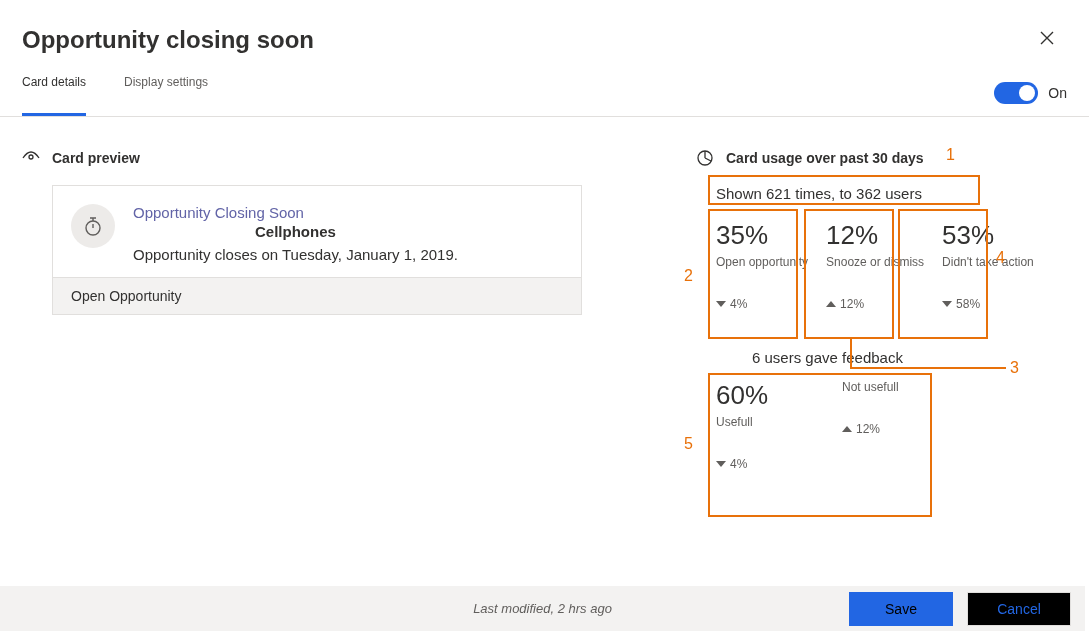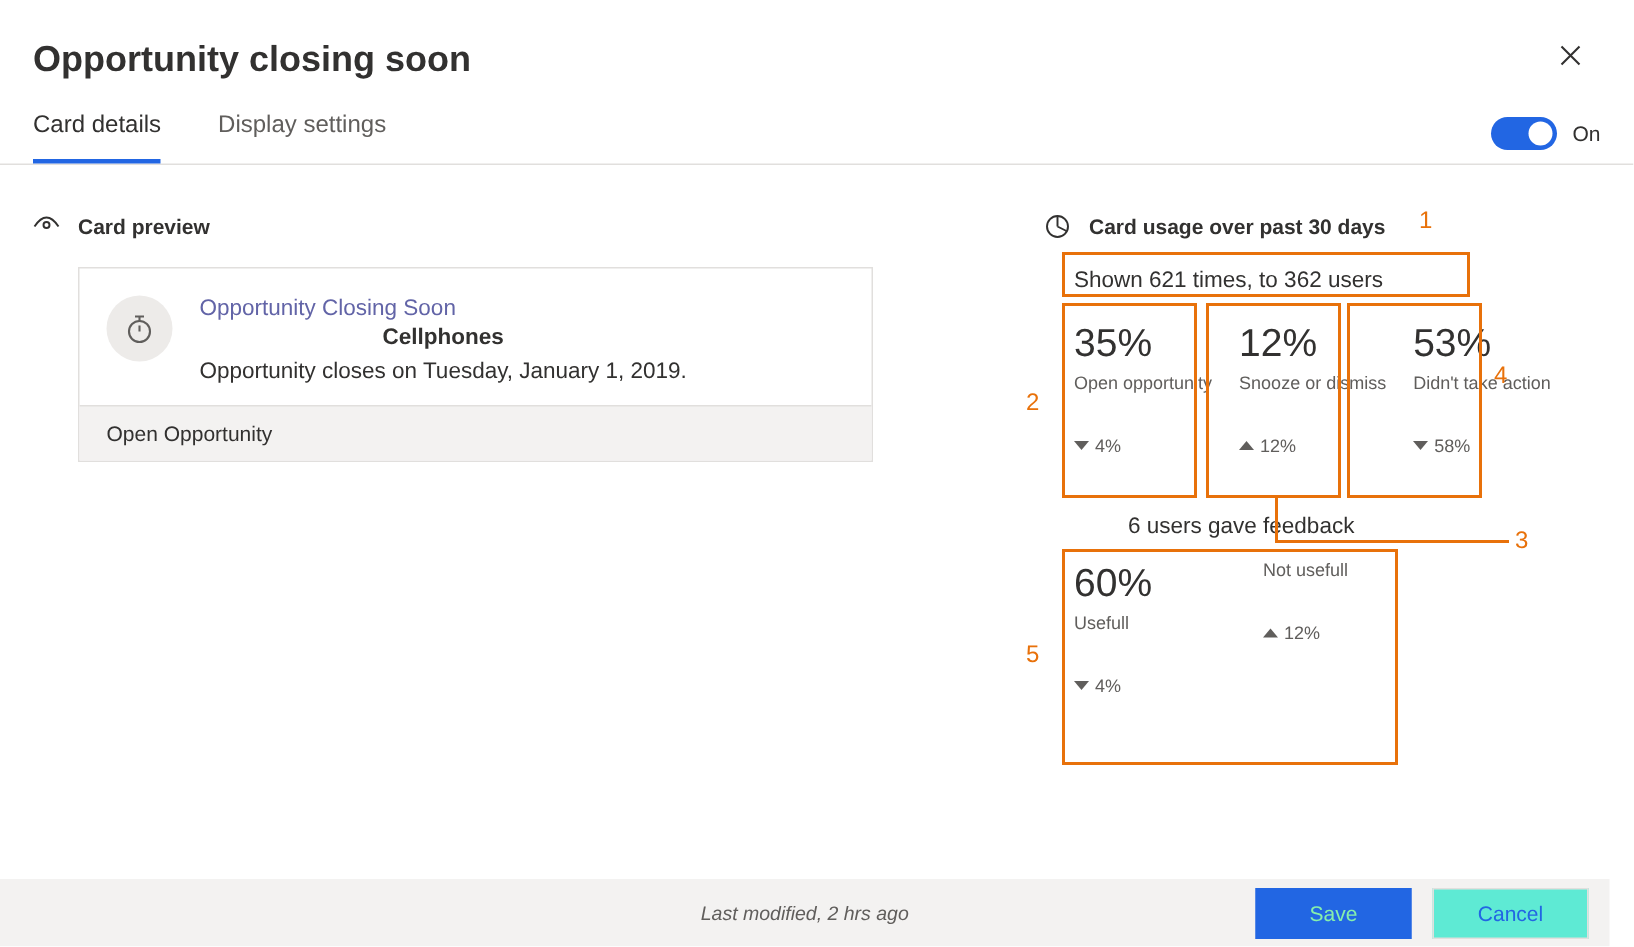--- a/index.html
+++ b/index.html
@@ -4,21 +4,21 @@
 <style>
   * { box-sizing: border-box; margin: 0; padding: 0; font-family: "Segoe UI", -apple-system, sans-serif; }
   body { background: #fff; color: #323130; width: 1089px; height: 631px; position: relative; overflow: hidden; }
 
   .header { display: flex; align-items: center; justify-content: space-between; padding: 24px 26px 20px 22px; }
   .title { font-size: 24px; font-weight: 600; }
   .close-btn { font-size: 20px; cursor: pointer; padding: 4px 8px; color: #605e5c; background: none; border: none; }
 
   .tabs-row { display: flex; align-items: center; justify-content: space-between; padding: 0 22px; border-bottom: 1px solid #e1dfdd; }
   .tabs { display: flex; gap: 38px; }
-  .tab { padding-bottom: 13px; font-size: 16px; color: #605e5c; cursor: pointer; border-bottom: 3px solid transparent; }
+  .tab { padding-bottom: 24px; font-size: 12px; color: #605e5c; cursor: pointer; border-bottom: 3px solid transparent; }
   .tab.active { color: #323130; font-weight: 400; border-bottom-color: #2266e3; }
   .toggle-wrap { display: flex; align-items: center; gap: 10px; padding-bottom: 6px; }
   .toggle { width: 44px; height: 22px; border-radius: 11px; background: #2266e3; position: relative; cursor: pointer; }
   .toggle::after { content: ""; position: absolute; right: 3px; top: 3px; width: 16px; height: 16px; border-radius: 50%; background: #fff; }
   .toggle-label { font-size: 14px; }
 
   .content { display: flex; padding: 32px 22px 0 22px; gap: 120px; }
   .left-col { flex: 0 0 560px; }
   .right-col { flex: 1; position: relative; }
 
@@ -47,24 +47,24 @@
   .tri-down { width: 0; height: 0; border-left: 5px solid transparent; border-right: 5px solid transparent; border-top: 6px solid #605e5c; display: inline-block; }
   .tri-up { width: 0; height: 0; border-left: 5px solid transparent; border-right: 5px solid transparent; border-bottom: 6px solid #605e5c; display: inline-block; }
 
   .feedback-block { margin-top: 38px; margin-left: 14px; }
   .feedback-title { font-size: 15px; margin-bottom: 14px; margin-left: 36px; }
 
   
   .anno { position: absolute; border: 2px solid #e8710a; pointer-events: none; }
   .anno-num { position: absolute; color: #e8710a; font-size: 16px; font-weight: 400; pointer-events: none; }
 
-  .footer { position: absolute; bottom: 0; left: 0; right: 16px; height: 45px; background: #f3f2f1; display: flex; align-items: center; justify-content: flex-end; padding: 0 14px; gap: 14px; }
+  .footer { position: absolute; bottom: 0; left: 0; right: 4px; height: 45px; background: #f3f2f1; display: flex; align-items: center; justify-content: flex-end; padding: 0 14px; gap: 14px; }
   .footer .modified { position: absolute; left: 50%; transform: translateX(-50%); font-size: 13px; color: #605e5c; font-style: italic; }
-  .btn { min-width: 104px; height: 34px; border: 1px solid #e1dfdd; background: #5eead4; font-size: 14px; cursor: pointer; }
-  .btn.primary { background: #2266e3; color: #86efac; border-color: #2266e3; }
+  .btn { min-width: 104px; height: 34px; border: 1px solid #e1dfdd; background: #000000; font-size: 14px; cursor: pointer; }
+  .btn.primary { background: #2266e3; color: #000000; border-color: #2266e3; }
   .btn.secondary { color: #2266e3; }
 </style>
 </head>
 <body>
 
 <div class="header">
   <div class="title">Opportunity closing soon</div>
   <button class="close-btn">
     <span>
       <svg width="16" height="16" viewBox="0 0 16 16">

